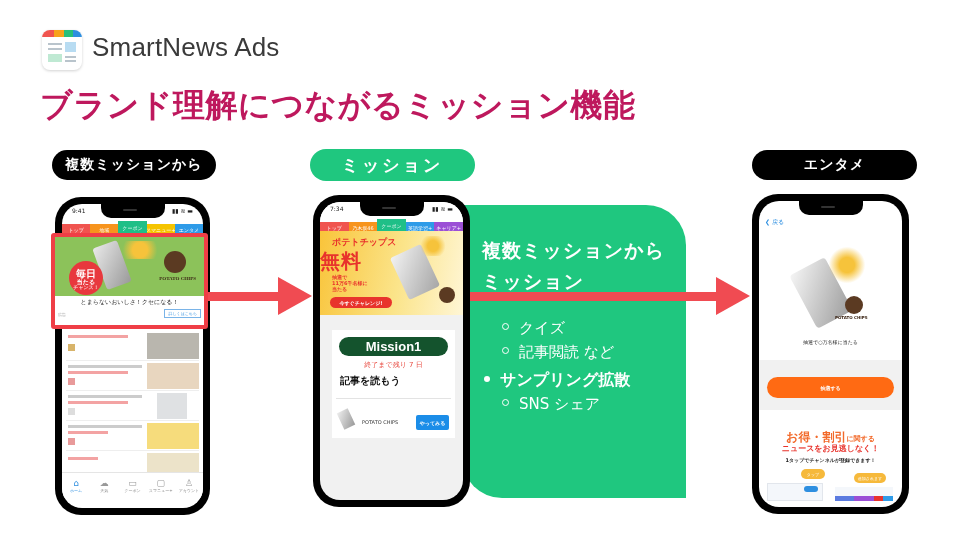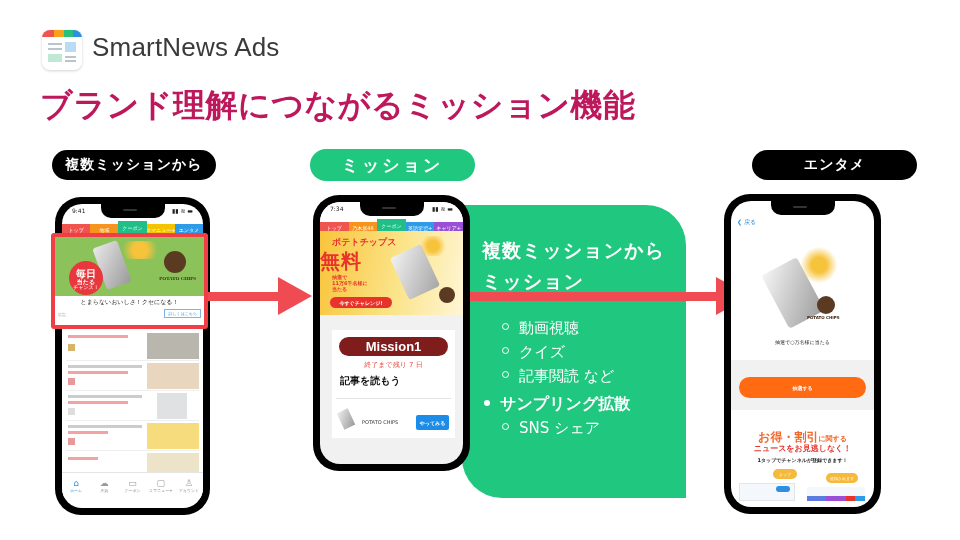--- a/index.html
+++ b/index.html
@@ -53,21 +53,21 @@
   .callout .head { position: absolute; left: 20px; top: 30px; font-size: 19px; font-weight: bold; line-height: 31px; letter-spacing: 1px; }
   .callout ul { list-style: none; position: absolute; left: 22px; }
   .callout .b1 { font-size: 16px; font-weight: bold; line-height: 24px; }
   .callout .b2 { font-size: 15px; line-height: 24px; padding-left: 18px; }
   .dot { display: inline-block; width: 6px; height: 6px; border-radius: 50%; background: #fff; margin-right: 10px; vertical-align: middle; position: relative; top: -2px; }
   .ring { display: inline-block; width: 7px; height: 7px; border-radius: 50%; border: 1px solid #fff; margin-right: 10px; vertical-align: middle; position: relative; top: -2px; }
 
   
   .p2-banner { position: absolute; left: 0; top: 29px; right: 0; height: 84px; background: linear-gradient(100deg, #f9c43a 0%, #fbe48a 55%, #fff6d6 100%); }
   .p2-card { position: absolute; left: 12px; right: 8px; top: 128px; height: 108px; background: #fff; }
-  .mission-pill { position: absolute; left: 7px; right: 7px; top: 7px; height: 19px; background: #7f1d1d; border-radius: 10px; color: #fff; font-weight: bold; font-size: 13px; display: flex; align-items: center; justify-content: center; font-family: "Liberation Sans", sans-serif; }
+  .mission-pill { position: absolute; left: 7px; right: 7px; top: 7px; height: 19px; background: #14532d; border-radius: 10px; color: #fff; font-weight: bold; font-size: 13px; display: flex; align-items: center; justify-content: center; font-family: "Liberation Sans", sans-serif; }
   .btn-blue { position: absolute; right: 6px; top: 85px; width: 33px; height: 15px; background: #1b8de8; border-radius: 2px; color: #fff; font-size: 5px; display: flex; align-items: center; justify-content: center; font-weight: bold; }
 
   
   .orange-btn { position: absolute; left: 8px; right: 8px; top: 176px; height: 21px; background: #ff6a13; border-radius: 11px; color: #fff; font-size: 5px; display: flex; align-items: center; justify-content: center; font-weight: bold; }
   .grey-band { position: absolute; left: 0; right: 0; top: 159px; height: 50px; background: #f1f1f1; }
 </style>
 </head>
 <body>
 
 <div class="logo">
@@ -178,32 +178,31 @@
 
 <div class="arrow-line" style="left:208px;top:292px;width:72px;"></div>
 <div class="arrow-head" style="left:278px;top:277px;"></div>
 
 <div class="callout">
   <div class="head">
     <div>複数ミッションから</div>
     <div>ミッション</div>
   </div>
   <ul style="top:111px;">
-    <li class="b2"><span class="ring"></span><span>動画視聴</span></li>
     <li class="b2"><span class="ring"></span><span>クイズ</span></li>
     <li class="b2"><span class="ring"></span><span>記事閲読 など</span></li>
     <li class="b1" style="margin-top:4px;"><span class="dot"></span><span>サンプリング拡散</span></li>
     <li class="b2"><span class="ring"></span><span>SNS シェア</span></li>
   </ul>
 </div>
 
 <div class="arrow-line" style="left:470px;top:292px;width:248px;"></div>
 <div class="arrow-head" style="left:716px;top:277px;"></div>
 
-<div class="phone" style="left:313px;top:195px;width:157px;height:276px;">
+<div class="phone" style="left:313px;top:195px;width:157px;height:312px;">
   <div class="screen" style="background:#f1f1f1;">
     <div style="position:absolute;left:0;right:0;top:0;height:22px;background:#fff;"></div>
     <div class="notch"></div>
     <div class="status">
       <span>7:34</span>
       <span>▮▮ ≋ ▬</span>
     </div>
     <div class="tabs" style="top:20px;">
       <div style="background:#f0544f">トップ</div>
       <div style="background:#f7941d">乃木坂46</div>
@@ -229,21 +228,21 @@
       <div style="position:absolute;left:0;right:0;top:30px;text-align:center;font-size:7px;color:#e8493f;">終了まで残り 7 日</div>
       <div style="position:absolute;left:8px;top:44px;font-size:10px;font-weight:bold;color:#111;">記事を読もう</div>
       <div style="position:absolute;left:4px;right:4px;top:68px;height:1px;background:#e3e3e3;"></div>
       <div style="position:absolute;left:8px;top:80px;width:12px;height:18px;background:linear-gradient(135deg,#eee,#999);transform:rotate(-25deg);"></div>
       <div style="position:absolute;left:30px;top:89px;font-size:5px;color:#333;">POTATO CHIPS</div>
       <div class="btn-blue">やってみる</div>
     </div>
   </div>
 </div>
 
-<div class="phone" style="left:724px;top:194px;width:157px;height:320px;padding-left:36px;">
+<div class="phone" style="left:752px;top:194px;width:157px;height:320px;padding-left:36px;">
   <div class="screen">
     <div class="notch"></div>
     <div style="position:absolute;left:6px;top:17px;font-size:6px;color:#2e8fe0;"><span>❮ </span><span>戻る</span></div>
     <div style="position:absolute;left:42px;top:62px;width:40px;height:60px;background:linear-gradient(135deg,#f5f5f5,#9c9c9c);transform:rotate(-28deg);border-radius:4px;"></div>
     <div style="position:absolute;left:70px;top:44px;width:36px;height:40px;background:radial-gradient(circle,#f6c33b 28%,transparent 68%);"></div>
     <div style="position:absolute;left:86px;top:95px;width:18px;height:18px;border-radius:50%;background:#5b3a22;"></div>
     <div style="position:absolute;left:76px;top:114px;font-size:4px;font-weight:bold;color:#3b2515;">POTATO CHIPS</div>
     <div style="position:absolute;left:0;right:0;top:138px;text-align:center;font-size:5px;color:#222;">抽選で○万名様に当たる</div>
     <div class="grey-band"></div>
     <div class="orange-btn">抽選する</div>

